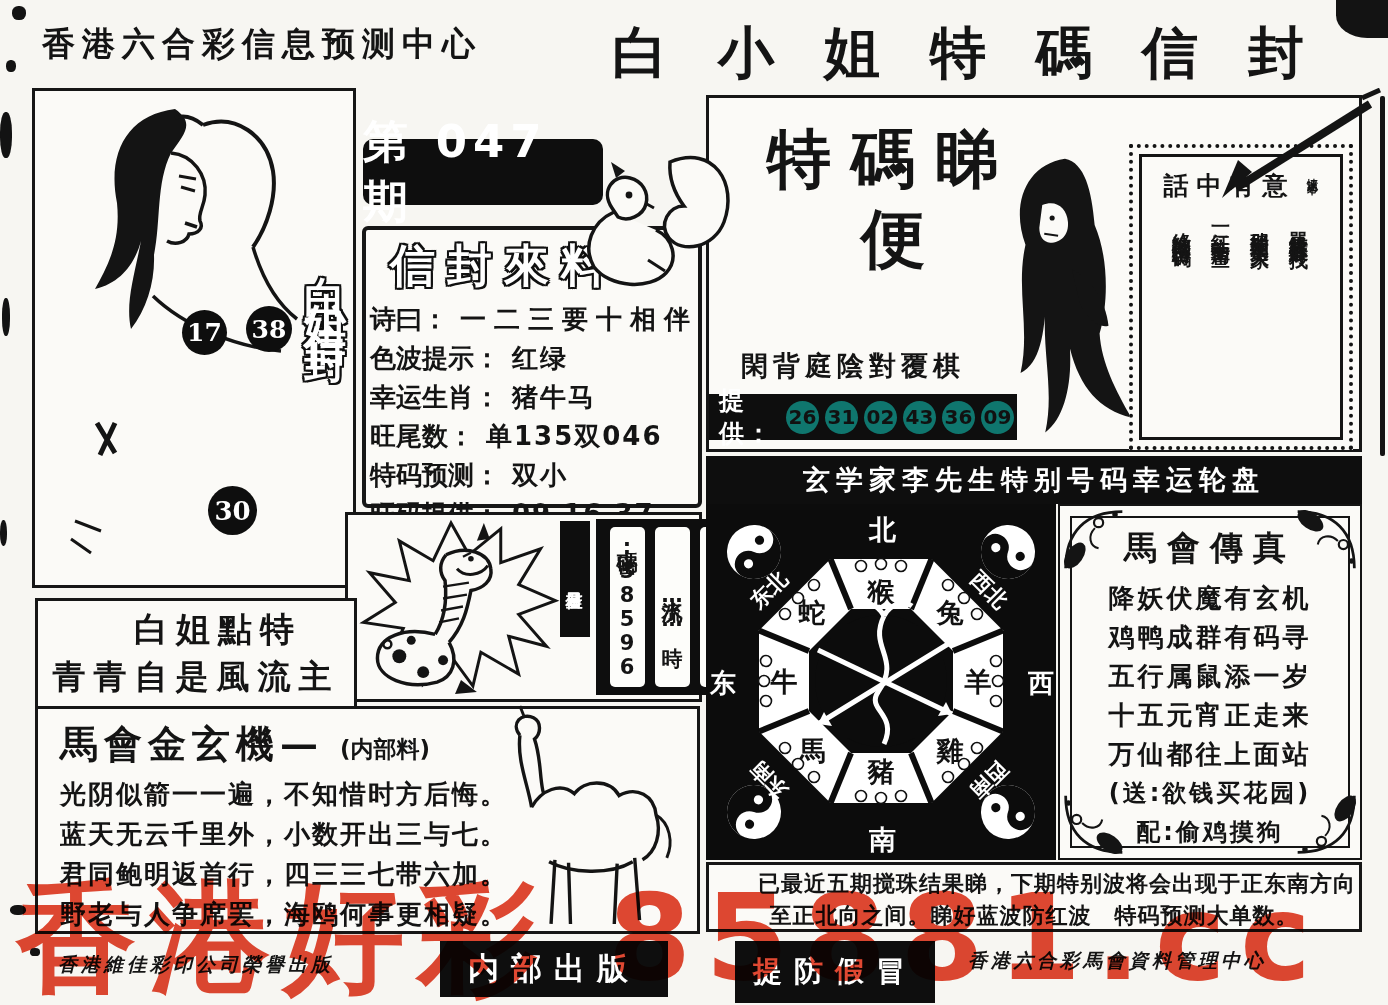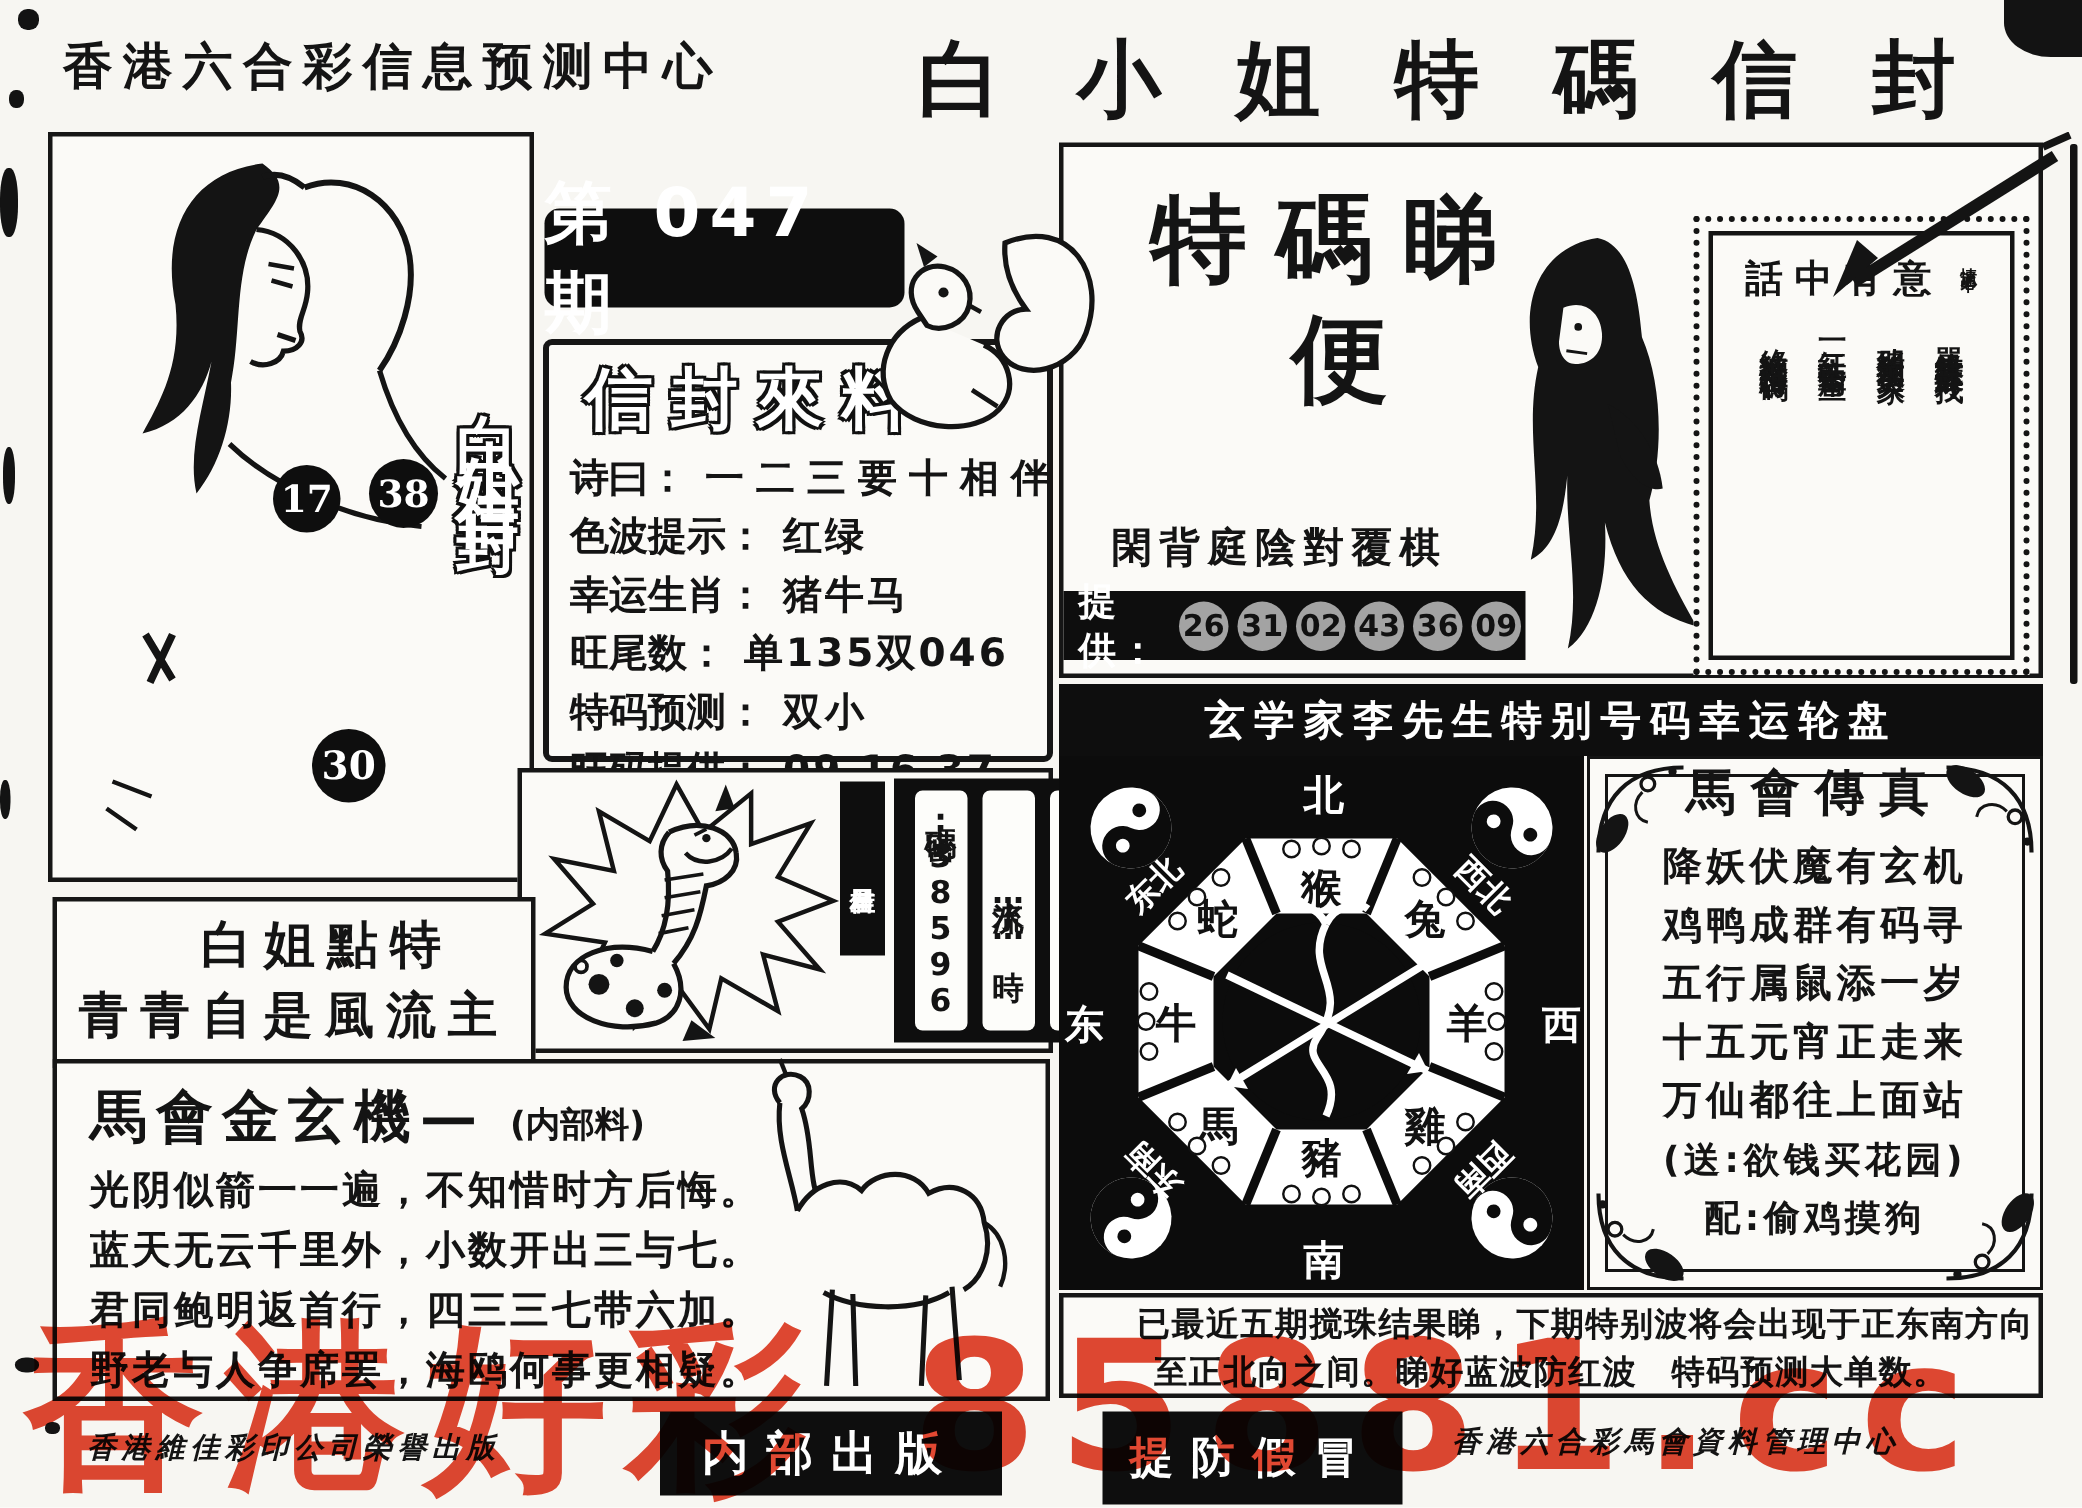--- a/index.html
+++ b/index.html
@@ -17,35 +17,35 @@
   .numcircle{background:#0e0e0e;border-radius:50%;color:#fff;font-weight:900;
     display:flex;align-items:center;justify-content:center;font-family:"DejaVu Serif",serif;}
   .vscript{writing-mode:vertical-rl;text-orientation:upright;font-size:44px;letter-spacing:16px;
     font-family:"DejaVu Serif",serif;}
   .erow{font-size:26px;font-weight:700;line-height:39px;white-space:nowrap;}
   .elabel{font-weight:800;}
   .evalue{margin-left:12px;letter-spacing:2px;}
   .verse{font-size:27px;font-weight:800;letter-spacing:5px;line-height:42px;white-space:nowrap;}
   .provide-bar{background:#0e0e0e;display:flex;align-items:center;padding-left:10px;box-sizing:border-box;}
   .provide-label{color:#fff;font-size:25px;font-weight:900;letter-spacing:2px;margin-right:6px;}
-  .ncirc{width:33px;height:33px;border-radius:50%;background:#a3a3a3;color:#111;font-size:20px;font-weight:900;
+  .ncirc{width:33px;height:33px;border-radius:50%;background:#0f766e;color:#111;font-size:20px;font-weight:900;
     display:flex;align-items:center;justify-content:center;margin:0 3px;flex:none;}
   .stamp-outer{border:4px dotted #141414;background:#fbfaf7;box-sizing:border-box;}
   .stamp-inner{position:absolute;left:6px;top:6px;right:6px;bottom:6px;border:3px solid #141414;}
   .stamp-title{font-size:25px;font-weight:900;letter-spacing:8px;}
   .stamp-note{writing-mode:vertical-rl;text-orientation:upright;font-size:11px;font-weight:700;letter-spacing:2px;}
   .stamp-cols{display:flex;flex-direction:row-reverse;justify-content:center;gap:13px;}
   .stamp-col{writing-mode:vertical-rl;text-orientation:upright;font-size:19px;font-weight:800;letter-spacing:3px;height:218px;}
   .wheel-titlebar{left:706px;top:456px;width:656px;height:48px;background:#0e0e0e;color:#fff;
     display:flex;align-items:center;justify-content:center;font-size:27px;font-weight:800;letter-spacing:6px;}
   .wheel-panel{left:706px;top:504px;width:350px;height:356px;background:#0c0c0c;}
   .dir{position:absolute;color:#fff;font-weight:800;z-index:3;}
   .fax-box{left:1058px;top:504px;width:304px;height:356px;background:#fbfaf7;border:2px solid #141414;box-sizing:border-box;}
   .fax-frame{position:absolute;left:10px;top:10px;right:10px;bottom:10px;border:2px solid #141414;}
-  .fax-title{text-align:center;font-size:33px;font-weight:900;letter-spacing:10px;font-family:"DejaVu Serif",serif;}
+  .fax-title{text-align:center;font-size:33px;font-weight:900;letter-spacing:10px;margin-top:20px;font-family:"DejaVu Serif",serif;}
   .fax-line{text-align:center;font-size:26px;font-weight:800;line-height:39px;letter-spacing:3px;}
   .fax-small{font-size:24px;}
   .notice-box{left:706px;top:862px;width:656px;height:70px;border:3px solid #161616;background:#fbfaf7;
     box-sizing:border-box;text-align:center;}
   .notice-line{font-size:22px;font-weight:700;line-height:32px;letter-spacing:1px;white-space:nowrap;}
   .blackbox{background:#0e0e0e;color:#fff;display:flex;align-items:center;justify-content:center;
     font-weight:900;letter-spacing:12px;}
   .footer-text{font-size:19px;font-weight:900;letter-spacing:4px;font-family:"DejaVu Serif",serif;font-style:italic;}
   .watermark{left:16px;top:858px;font-size:120px;font-weight:900;letter-spacing:14px;white-space:nowrap;
     color:rgba(222,52,28,0.90);mix-blend-mode:multiply;z-index:9;pointer-events:none;}
@@ -96,21 +96,21 @@
     <path d="M118,22 C162,4 186,44 172,82 C162,108 130,114 117,98 C106,84 117,66 132,66 C120,50 117,36 118,22 Z" fill="#fbfaf7" stroke="#141414" stroke-width="3.5"></path>
     <path d="M62,72 C40,82 30,106 42,127 C58,148 98,150 114,133 C127,119 121,98 104,90" fill="#fbfaf7" stroke="#141414" stroke-width="3.5"></path>
     <path d="M60,68 C48,50 62,34 78,38 C90,41 97,52 94,64 C91,76 76,82 66,77 Z" fill="#fbfaf7" stroke="#141414" stroke-width="3.5"></path>
     <path d="M64,38 l-5,-16 l14,9" fill="#141414"></path>
     <circle cx="77" cy="55" r="3.4" fill="#141414"></circle>
     <path d="M93,63 l9,5 M96,120 l17,11" stroke="#141414" stroke-width="3" fill="none"></path>
   </svg>
 
   <div class="box" style="left:362px;top:226px;width:340px;height:282px;border-width:4px;border-radius:6px;">
     <div class="hollow" style="font-size:45px;letter-spacing:12px;margin:6px 0 4px 24px;font-family:'DejaVu Serif',serif;">信封來料</div>
-    <div style="padding:0 14px;">
+    <div style="padding:0 4px;">
       <div class="erow"><span class="elabel">诗曰：</span><span class="evalue" style="letter-spacing:8px;">一二三要十相伴</span></div>
       <div class="erow"><span class="elabel">色波提示：</span><span class="evalue">红绿</span></div>
       <div class="erow"><span class="elabel">幸运生肖：</span><span class="evalue">猪牛马</span></div>
       <div class="erow"><span class="elabel">旺尾数：</span><span class="evalue">单135双046</span></div>
       <div class="erow"><span class="elabel">特码预测：</span><span class="evalue">双小</span></div>
       <div class="erow"><span class="elabel">旺码提供：</span><span class="evalue">09  16  37</span></div>
     </div>
   </div>
 
   <div class="box" style="left:345px;top:512px;width:357px;height:190px;">

